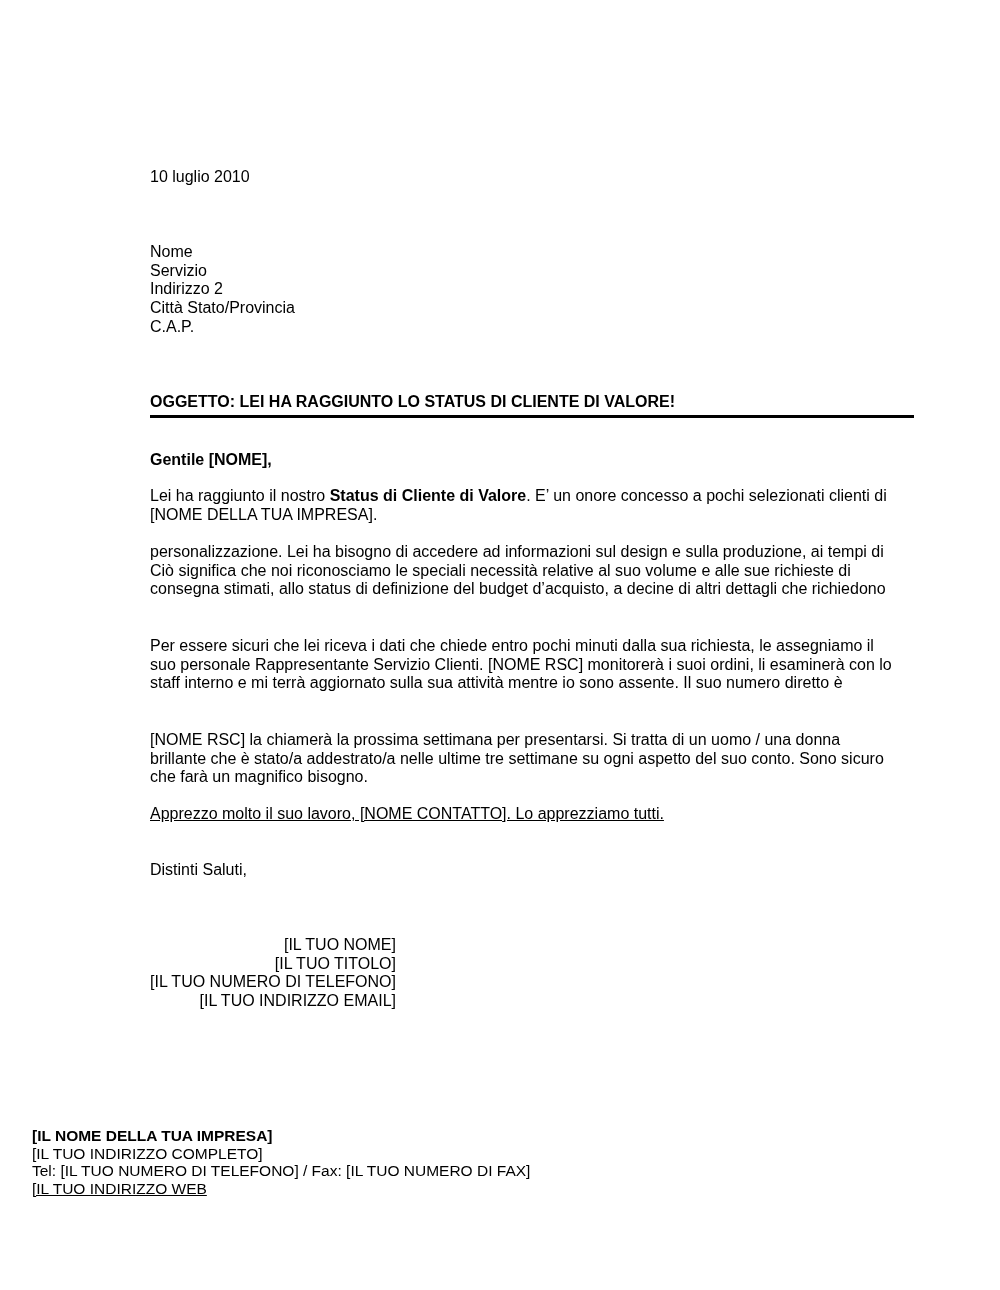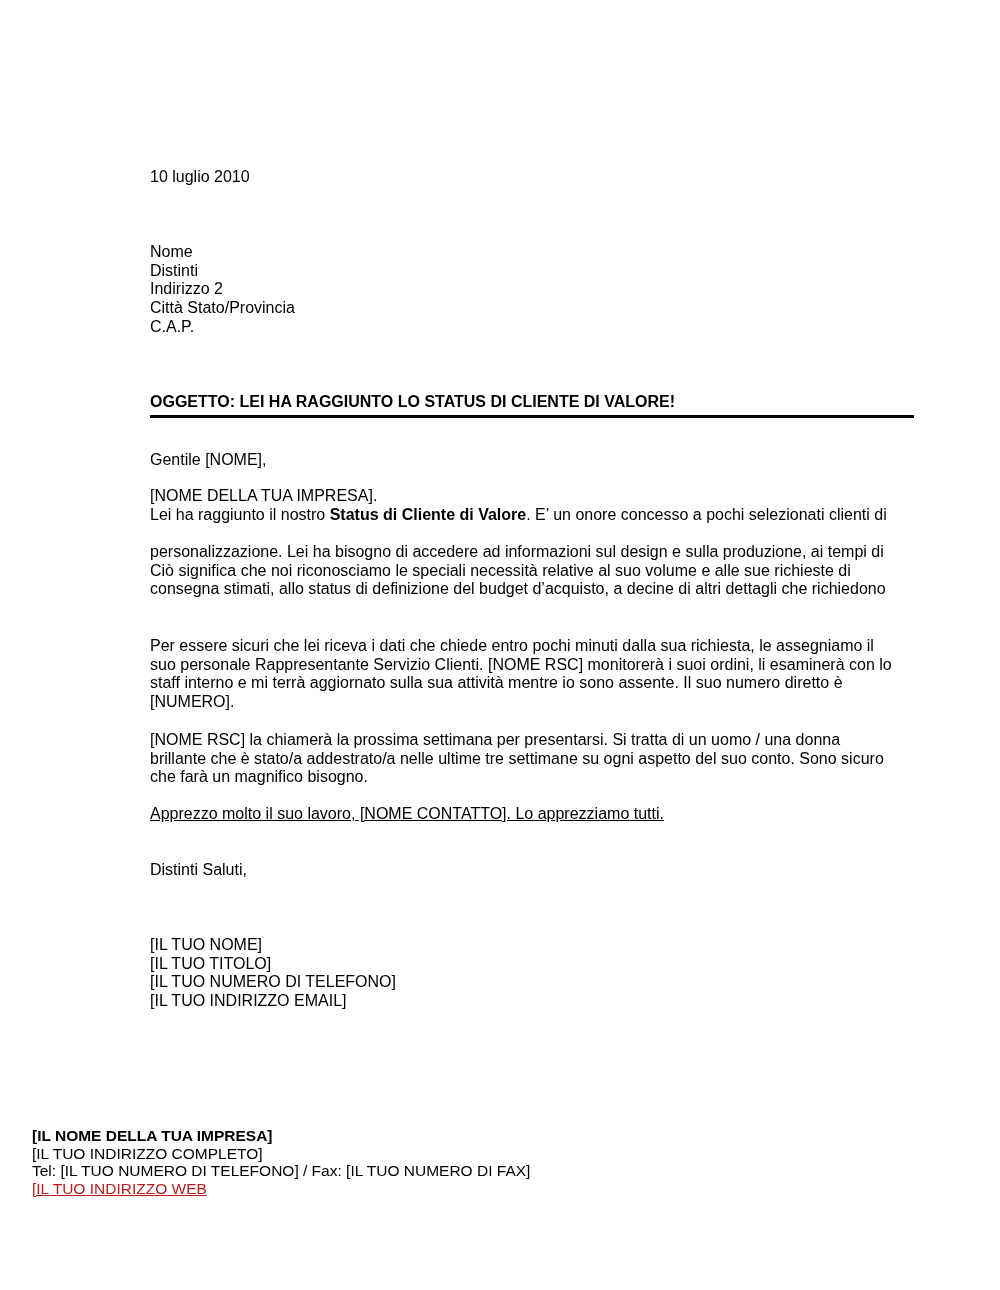--- a/index.html
+++ b/index.html
@@ -9,72 +9,71 @@
     }
     .page { position: absolute; left: 0; top: 0; width: 1000px; height: 1290px; margin-left: 32px; }
     .abs { position: absolute; left: 118px; }
     .line { line-height: 18.7px; white-space: nowrap; }
     .para { width: 770px; line-height: 18.7px; }
     .para span.l { display: block; white-space: nowrap; }
     .date { top: 168px; }
     .addr { top: 243px; }
     .subject { top: 392px; font-weight: bold; white-space: nowrap; line-height: 19px; }
     .rule { position: absolute; left: 118px; top: 415px; width: 764px; height: 3px; background: #000; }
-    .greet { top: 451px; }
+    .greet { top: 451px; font-weight: bold; }
     .p1 { top: 487px; }
     .p2 { top: 543px; }
     .p3 { top: 637px; }
     .p4 { top: 731px; }
     .p5 { top: 805px; text-decoration: underline; }
     .closing { top: 861px; }
-    .sig { top: 936px; }
+    .sig { top: 936px; text-align: right; }
     .footer {
       position: absolute; left: 0; top: 1127px; width: 1000px; text-align: left;
       line-height: 17.5px; font-size: 15.5px;
     }
     .footer .company { font-weight: bold; }
-    .footer a { color: #b91c1c; text-decoration: underline; }
+    .footer a { color: #000000; text-decoration: underline; }
     b { font-weight: bold; }
   </style>
 </head>
 <body>
 
 <div class="page">
 
   <div class="abs line date">10 luglio 2010</div>
 
   <div class="abs addr">
     <div class="line">Nome</div>
-    <div class="line">Distinti</div>
+    <div class="line">Servizio</div>
     <div class="line">Indirizzo 2</div>
     <div class="line">Città Stato/Provincia</div>
     <div class="line">C.A.P.</div>
   </div>
 
   <div class="abs subject">OGGETTO: LEI HA RAGGIUNTO LO STATUS DI CLIENTE DI VALORE!</div>
   <div class="rule"></div>
 
   <div class="abs line greet">Gentile [NOME],</div>
 
   <div class="abs para p1">
+    <span class="l"><span>Lei ha raggiunto il nostro </span><b>Status di Cliente di Valore</b><span>. E’ un onore concesso a pochi selezionati clienti di</span></span>
     <span class="l">[NOME DELLA TUA IMPRESA].</span>
-    <span class="l"><span>Lei ha raggiunto il nostro </span><b>Status di Cliente di Valore</b><span>. E’ un onore concesso a pochi selezionati clienti di</span></span>
   </div>
 
   <div class="abs para p2">
     <span class="l">personalizzazione. Lei ha bisogno di accedere ad informazioni sul design e sulla produzione, ai tempi di</span>
     <span class="l">Ciò significa che noi riconosciamo le speciali necessità relative al suo volume e alle sue richieste di</span>
     <span class="l">consegna stimati, allo status di definizione del budget d’acquisto, a decine di altri dettagli che richiedono</span>
   </div>
 
   <div class="abs para p3">
     <span class="l">Per essere sicuri che lei riceva i dati che chiede entro pochi minuti dalla sua richiesta, le assegniamo il</span>
     <span class="l">suo personale Rappresentante Servizio Clienti. [NOME RSC] monitorerà i suoi ordini, li esaminerà con lo</span>
     <span class="l">staff interno e mi terrà aggiornato sulla sua attività mentre io sono assente. Il suo numero diretto è</span>
-    <span class="l">[NUMERO].</span>
   </div>
 
   <div class="abs para p4">
     <span class="l">[NOME RSC] la chiamerà la prossima settimana per presentarsi. Si tratta di un uomo / una donna</span>
     <span class="l">brillante che è stato/a addestrato/a nelle ultime tre settimane su ogni aspetto del suo conto. Sono sicuro</span>
     <span class="l">che farà un magnifico bisogno.</span>
   </div>
 
   <div class="abs line p5">Apprezzo molto il suo lavoro, [NOME CONTATTO]. Lo apprezziamo tutti.</div>
 

